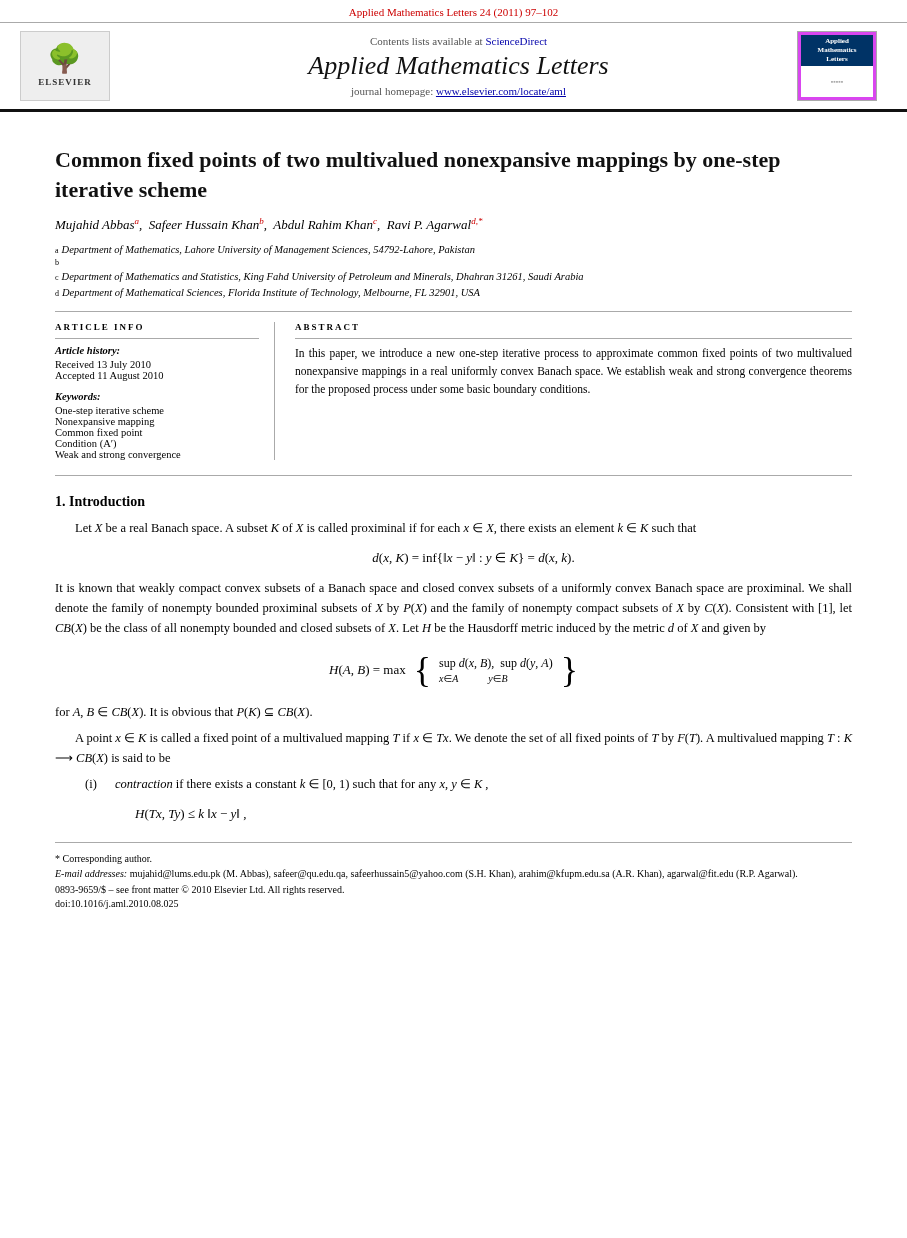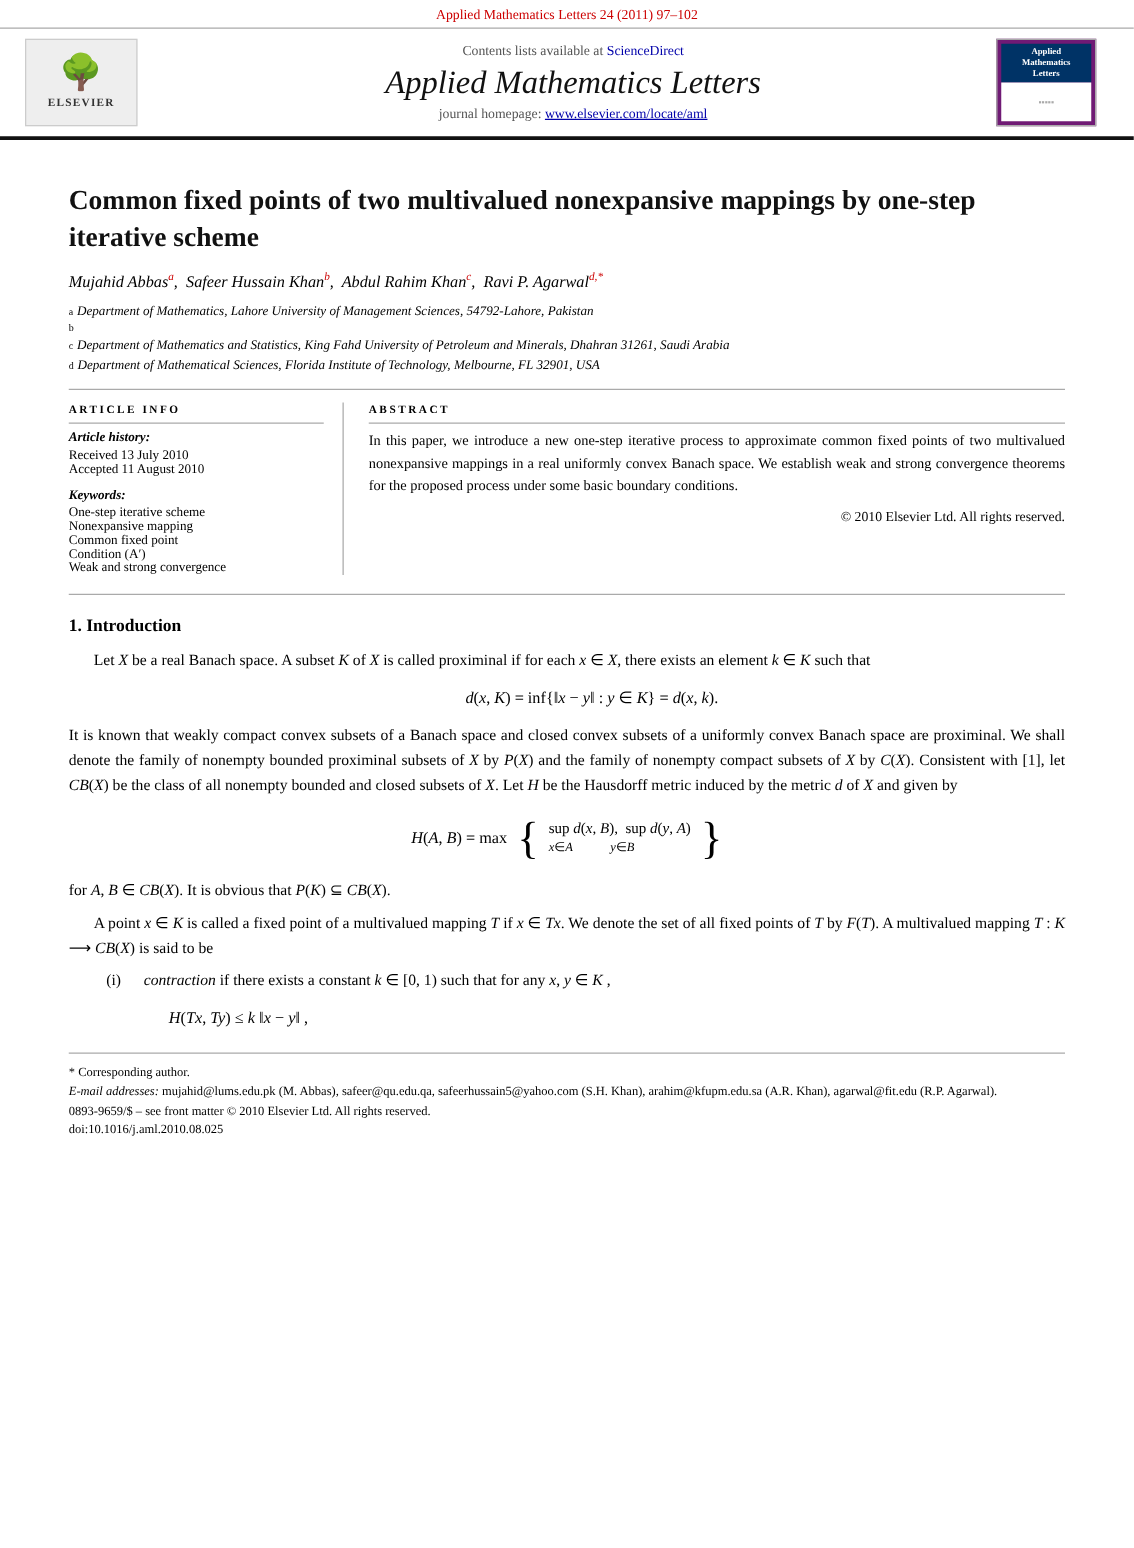--- a/index.html
+++ b/index.html
@@ -94,21 +94,21 @@
       font-size: 11px;
       color: #555;
     }
     .journal-homepage a {
       color: #00a;
     }
     .journal-thumb {
       width: 80px;
       flex-shrink: 0;
       border: 1px solid #aaa;
-      background: #701a75;
+      background: #d946ef;
       display: flex;
       flex-direction: column;
       align-items: center;
       justify-content: flex-start;
       font-size: 8px;
       padding: 3px;
     }
     .journal-thumb-header {
       background: #003366;
       color: #fff;
@@ -418,21 +418,20 @@
         <span class="keyword-item">Nonexpansive mapping</span>
         <span class="keyword-item">Common fixed point</span>
         <span class="keyword-item">Condition (A′)</span>
         <span class="keyword-item">Weak and strong convergence</span>
       </div>
 
       <div class="abstract-col">
         <div class="section-heading-small">ABSTRACT</div>
         <hr class="info-divider">
         <div class="abstract-text">In this paper, we introduce a new one-step iterative process to approximate common fixed points of two multivalued nonexpansive mappings in a real uniformly convex Banach space. We establish weak and strong convergence theorems for the proposed process under some basic boundary conditions.</div>
-        <div class="copyright-line">© 2010 Elsevier Ltd. All rights reserved.</div>
       </div>
     </div>
 
     <hr class="section-divider">
 
     <div class="section-title">
       <span>1.</span>
       <span>Introduction</span>
     </div>
 

